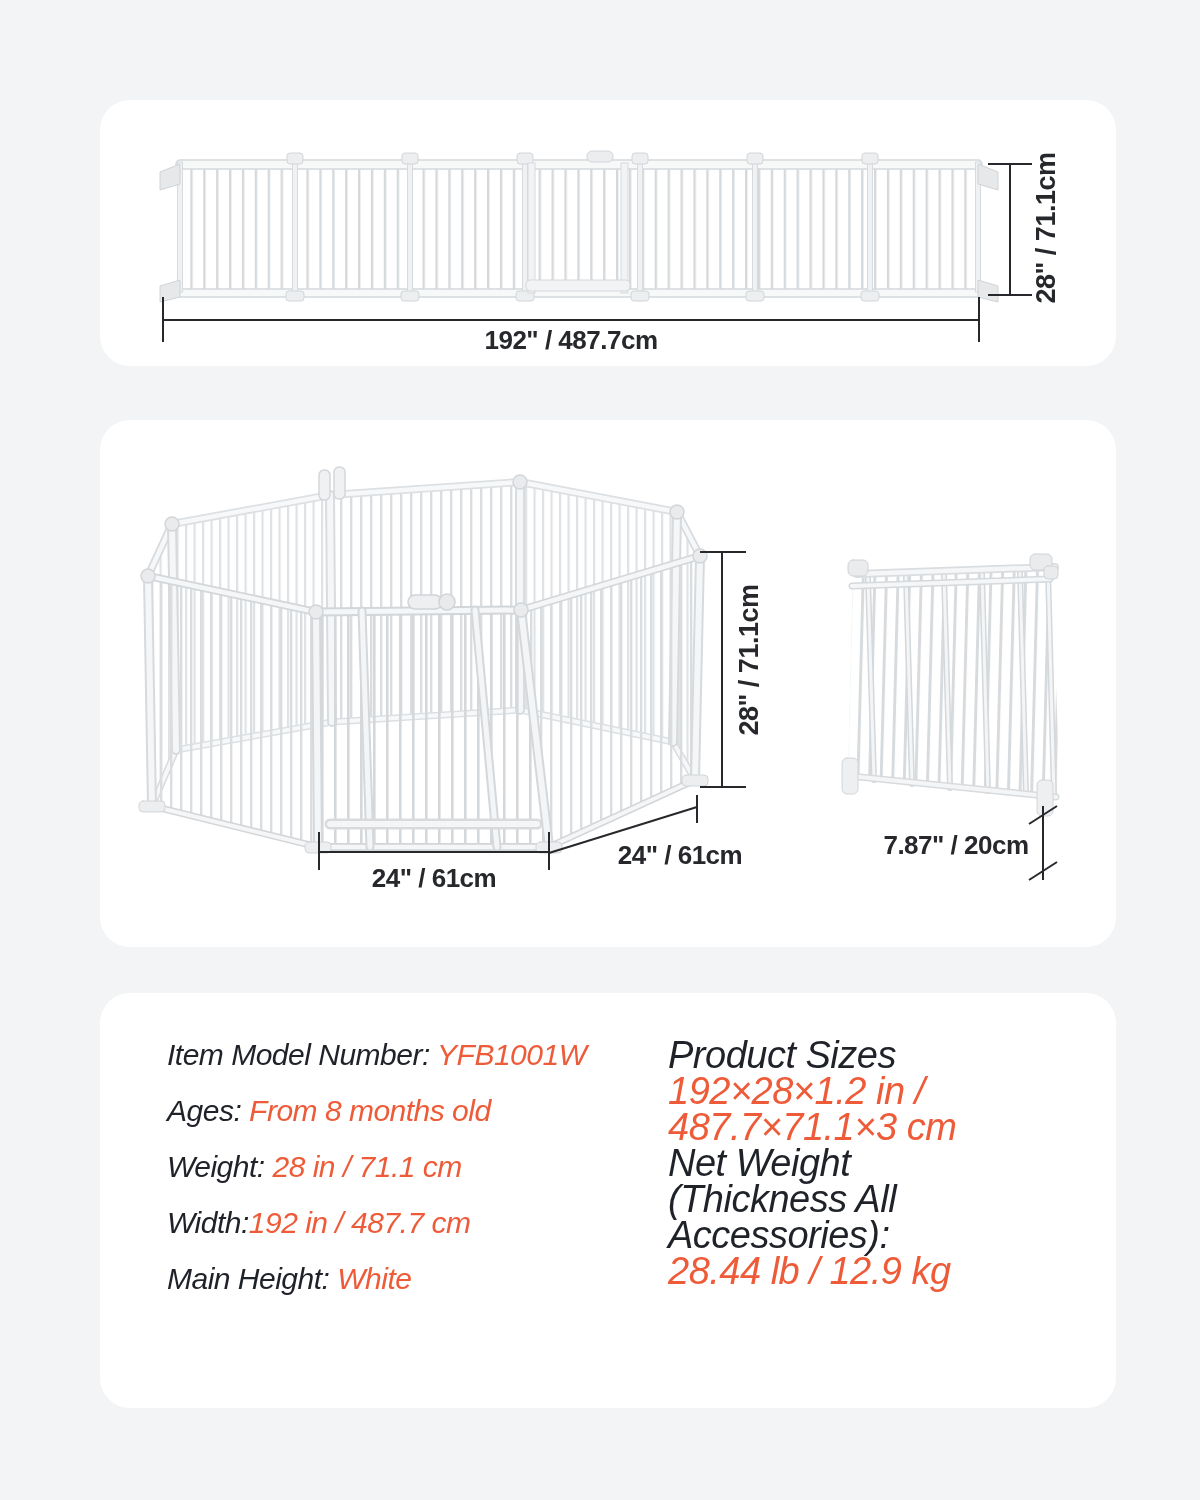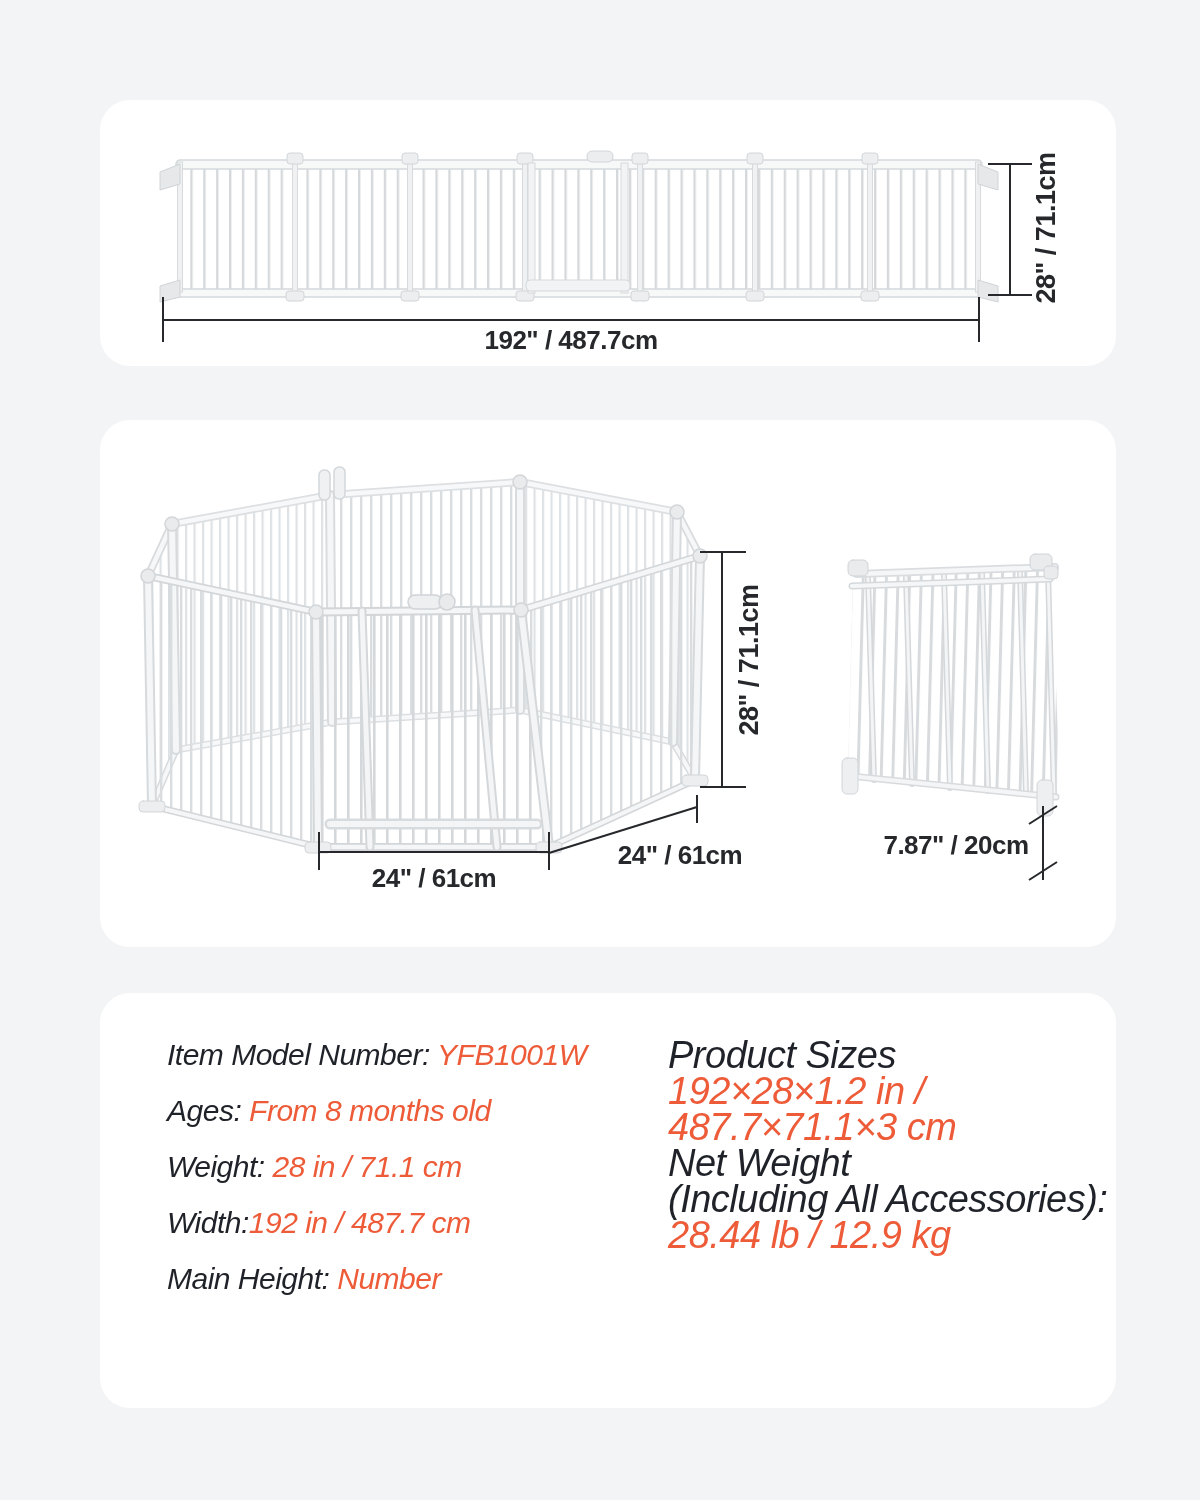--- a/index.html
+++ b/index.html
@@ -282,29 +282,29 @@
       <text class="dim-text" x="856" y="434" text-anchor="middle" font-size="26">7.87" / 20cm</text>
     </svg>
   </div>
 
   <div class="card card3">
     <div class="col col-left">
       <div class="spec-row"><span class="k">Item Model Number: </span><span class="v">YFB1001W</span></div>
       <div class="spec-row"><span class="k">Ages: </span><span class="v">From 8 months old</span></div>
       <div class="spec-row"><span class="k">Weight: </span><span class="v">28 in / 71.1 cm</span></div>
       <div class="spec-row"><span class="k">Width:</span><span class="v">192 in / 487.7 cm</span></div>
-      <div class="spec-row"><span class="k">Main Height: </span><span class="v">Number</span></div>
+      <div class="spec-row"><span class="k">Main Height: </span><span class="v">White</span></div>
     </div>
     <div class="col col-right">
       <div class="spec-block">
         <div class="k">Product Sizes</div>
         <div class="v">192×28×1.2 in /</div>
         <div class="v">487.7×71.1×3 cm</div>
       </div>
       <div class="spec-block spec-block-2">
         <div class="k">Net Weight</div>
-        <div class="k">(Including All Accessories):</div>
+        <div class="k">(Thickness All Accessories):</div>
         <div class="v">28.44 lb / 12.9 kg</div>
       </div>
     </div>
   </div>
 
 </div>
 
 </body></html>

